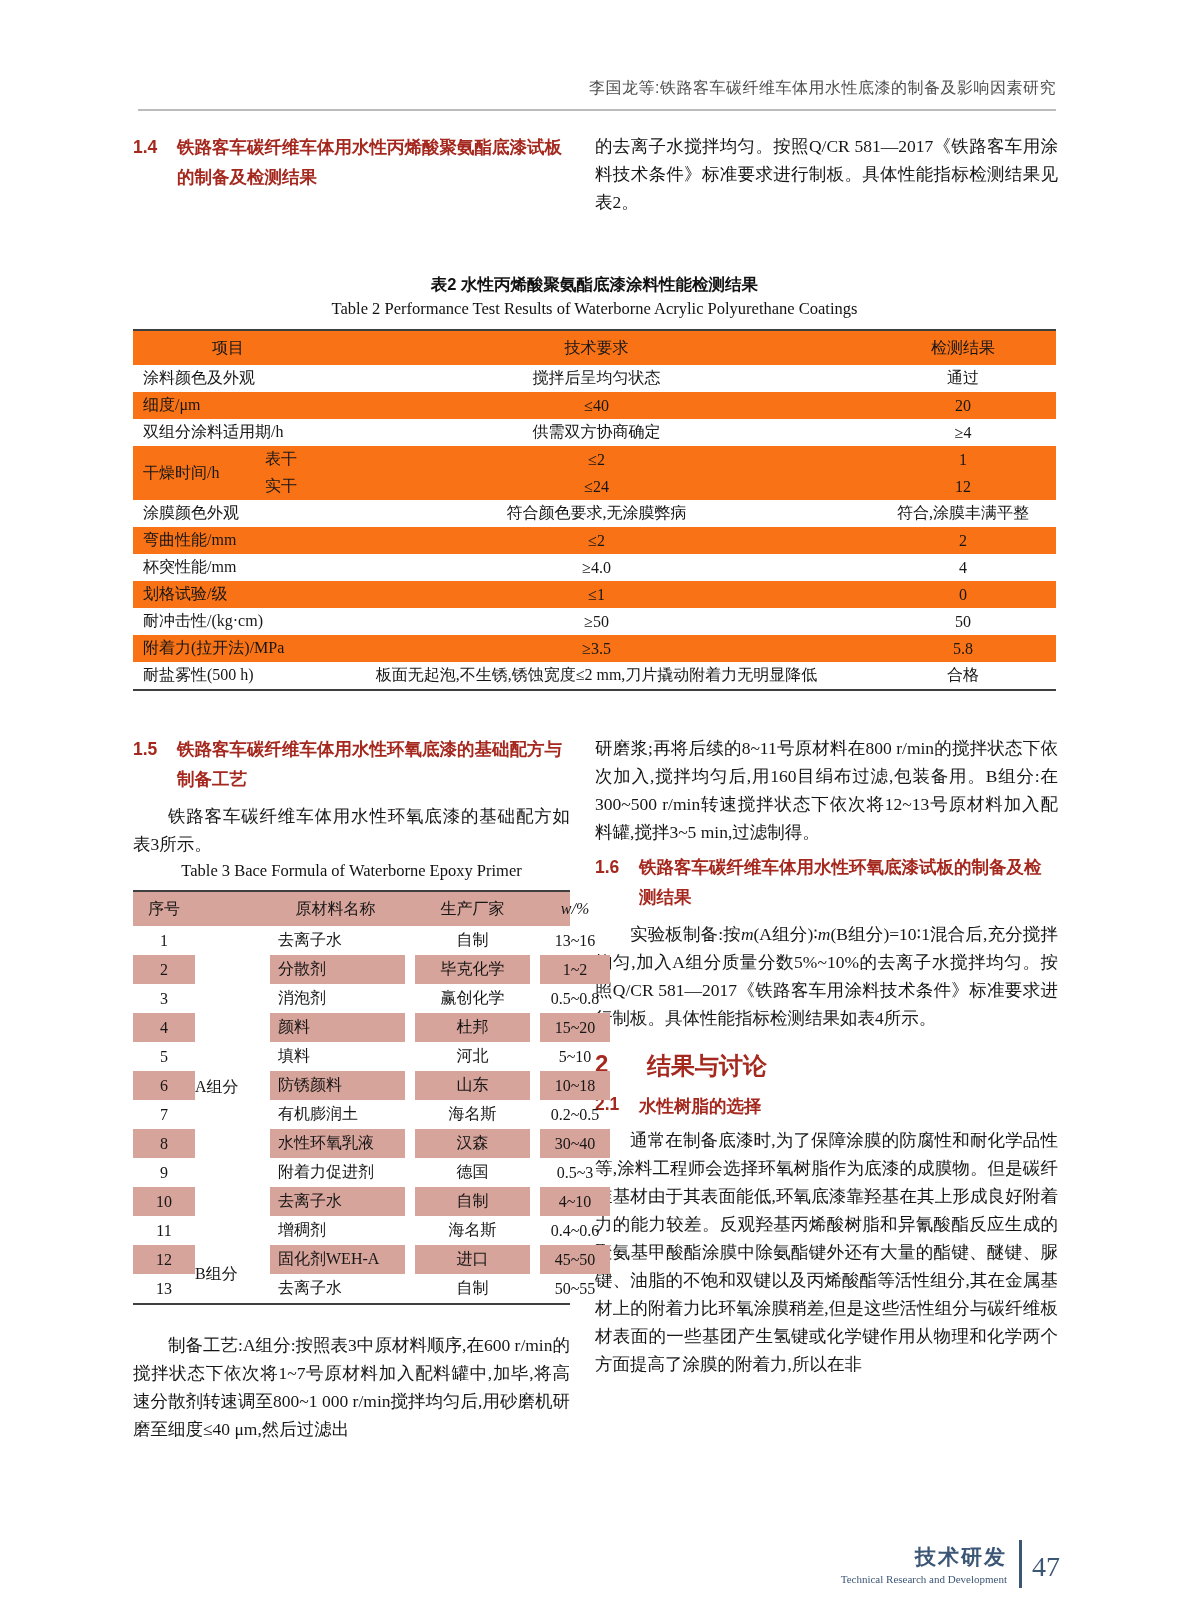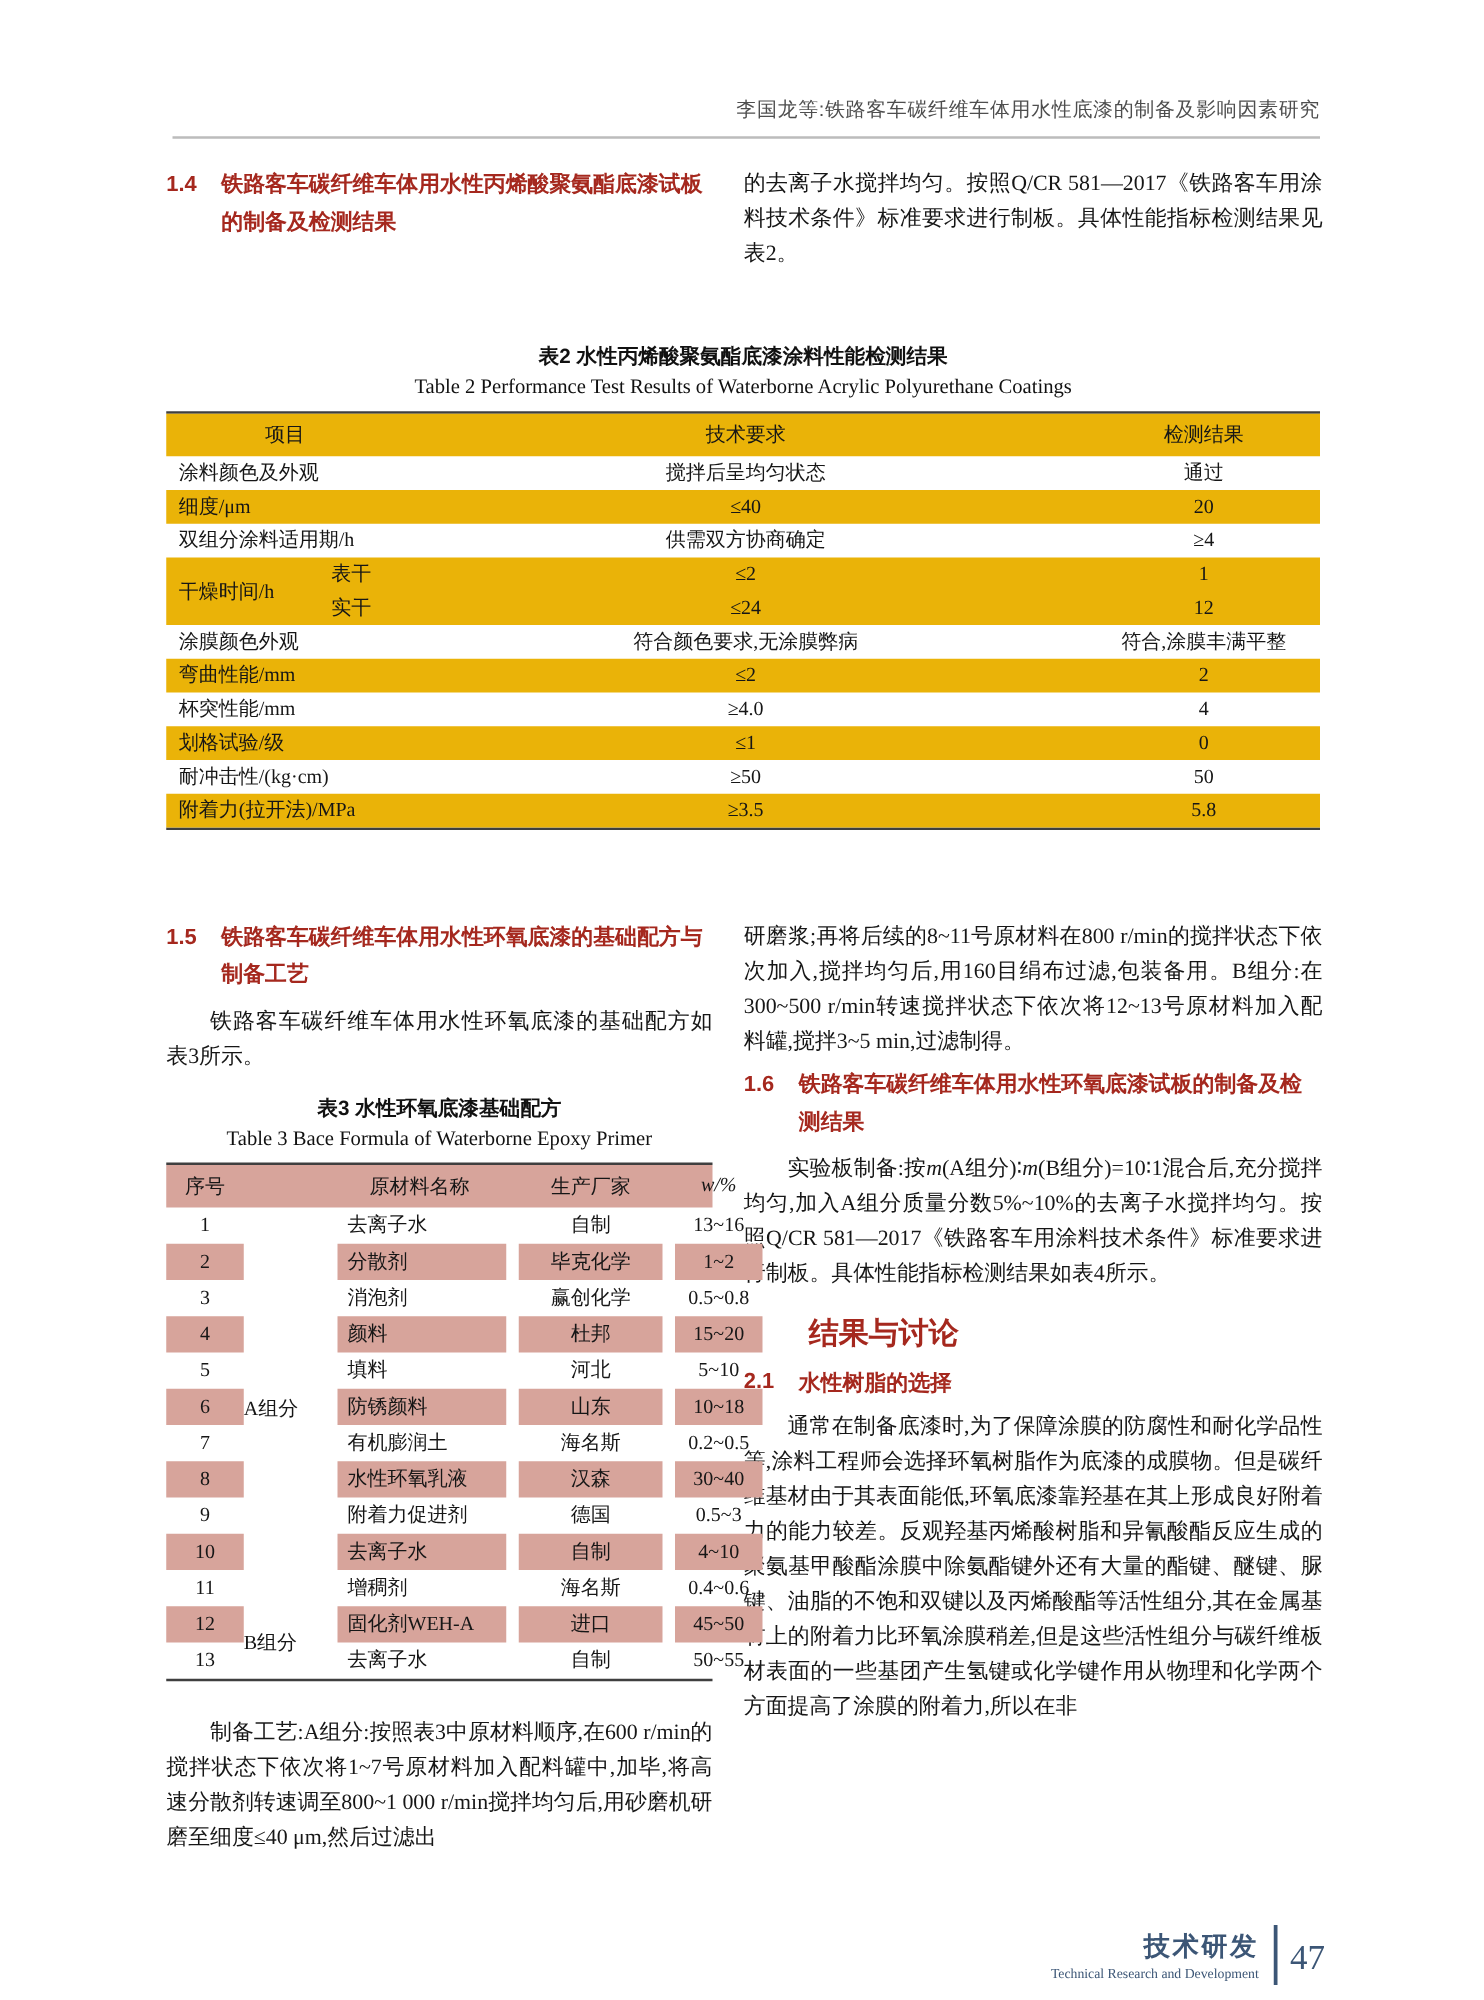--- a/index.html
+++ b/index.html
@@ -54,21 +54,21 @@
   .t2 {
     margin-top:10px; border-top:2px solid #3f3f3f; border-bottom:2px solid #3f3f3f;
     font-size:16px;
   }
   .t2-row { display:grid; grid-template-columns:190px 547px 186px; min-height:27px; align-items:center; }
   .t2-row > div { padding:2px 6px; }
   .t2-row .c1 { text-align:left; padding-left:10px; }
   .t2-row .c2, .t2-row .c3 { text-align:center; }
   .t2-head { min-height:34px; }
   .t2-head .c1 { text-align:center; padding-left:6px; }
-  .shaded-full { background:#eab308; }
+  .shaded-full { background:#f97316; }
   .t2-dry { align-items:stretch; }
   .t2-dry .c1 { display:flex; padding:0 0 0 10px; align-items:stretch; }
   .t2-dry .c1 .dry-label { flex:1; display:flex; align-items:center; }
   .t2-dry .subcol { flex:0 0 84px; display:flex; flex-direction:column; }
   .t2-dry .subcol > div, .t2-dry .stack > div {
     flex:1; display:flex; align-items:center; justify-content:center; min-height:27px;
   }
   .t2-dry .stack { display:flex; flex-direction:column; padding:0; }
 
   
@@ -207,33 +207,37 @@
     <div class="t2-row">
       <div class="c1">耐冲击性/(kg·cm)</div>
       <div class="c2">≥50</div>
       <div class="c3">50</div>
     </div>
     <div class="t2-row shaded-full">
       <div class="c1">附着力(拉开法)/MPa</div>
       <div class="c2">≥3.5</div>
       <div class="c3">5.8</div>
     </div>
+    <div class="t2-row">
+      <div class="c1">耐盐雾性(500 h)</div>
+      <div class="c2">板面无起泡,不生锈,锈蚀宽度≤2 mm,刀片撬动附着力无明显降低</div>
+      <div class="c3">合格</div>
+    </div>
   </div>
 </div>
 
 <div class="cols" style="top:734px;">
 
   <div class="col-l">
     <div class="sec-head">
       <span class="num">1.5</span>
       <span class="ttl">铁路客车碳纤维车体用水性环氧底漆的基础配方与制备工艺</span>
     </div>
     <div class="para indent mt8">铁路客车碳纤维车体用水性环氧底漆的基础配方如表3所示。</div>
 
-    <div class="tbl-cap-cn" style="margin-top:18px;">表3  水性环氧底漆基础配方</div>
     <div class="tbl-cap-en">Table 3  Bace Formula of Waterborne Epoxy Primer</div>
 
     <div class="t3">
       <div class="t3-row t3-head">
         <div class="c1">序号</div>
         <div class="c2"></div>
         <div class="c3">原材料名称</div>
         <div class="c4">生产厂家</div>
         <div class="c5 ital">w/%</div>
       </div>

